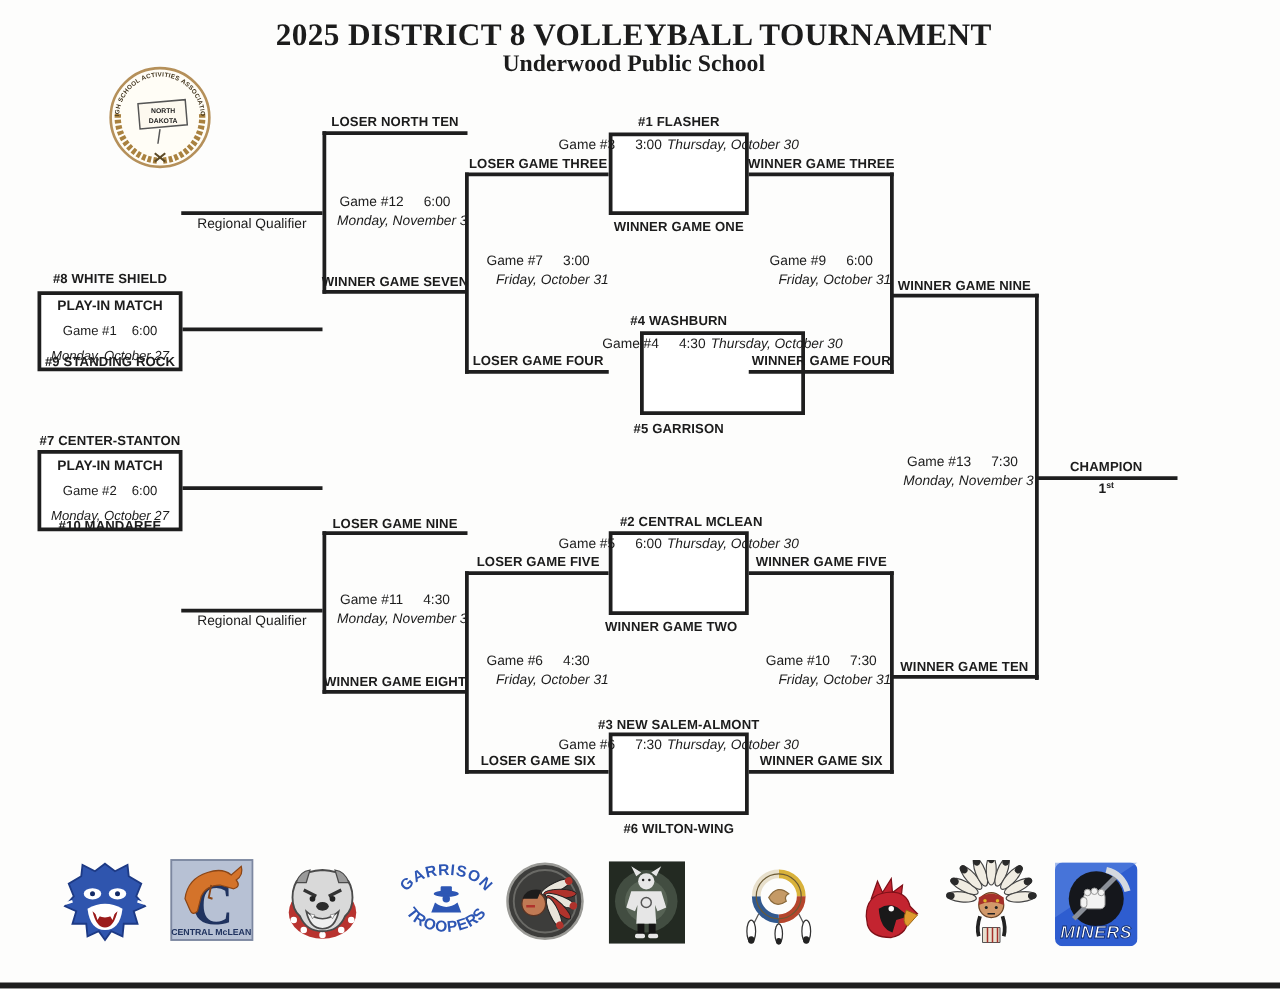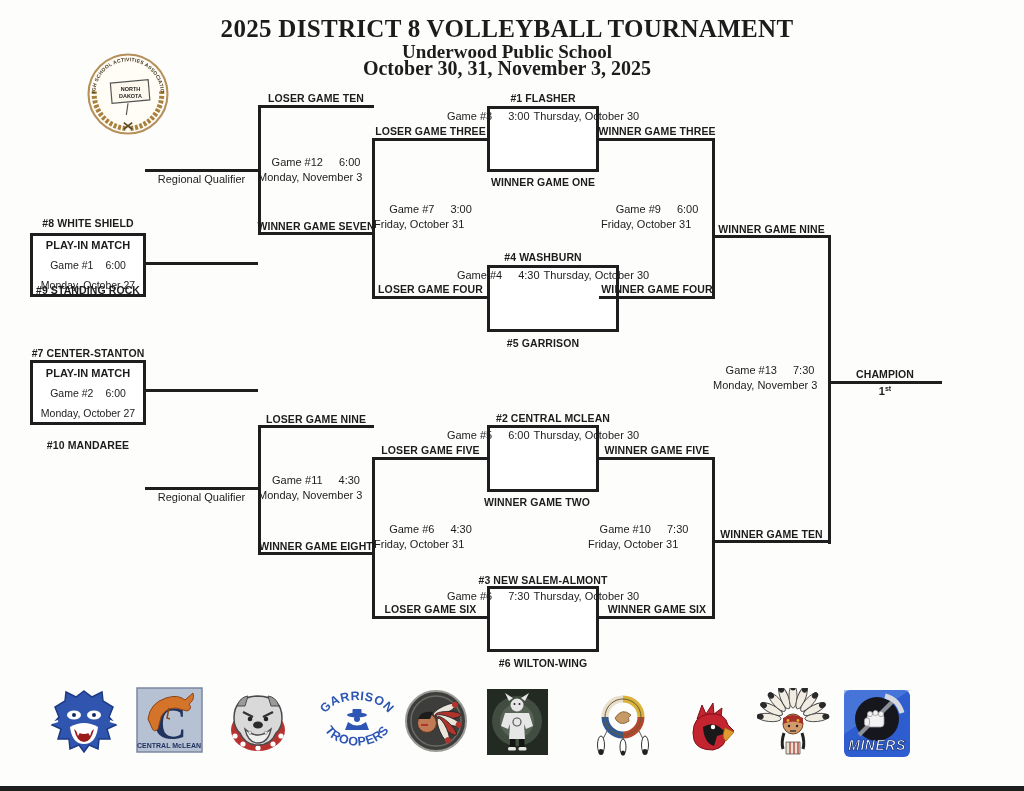--- a/index.html
+++ b/index.html
@@ -2,44 +2,43 @@
 <html><head>
 <meta charset="utf-8">
 <style>
   *{margin:0;padding:0;box-sizing:border-box}
   html,body{background:#ddd}
   #page{position:relative;width:1024px;height:791px;background:#fdfdfc;font-family:"Liberation Sans",sans-serif;color:#1c1c1c;overflow:hidden;margin:0 auto}
   .hline{position:absolute;height:3px;background:#1e1e1e}
   .vline{position:absolute;width:3px;background:#1e1e1e}
   .lbl{position:absolute;font-weight:bold;font-size:10.5px;display:flex;justify-content:center;white-space:nowrap;letter-spacing:.1px}
   .plain{position:absolute;font-weight:normal;font-size:11px;display:flex;justify-content:center;white-space:nowrap}
-  .ginfo{position:absolute;text-align:left;font-size:11px;line-height:15px}
+  .ginfo{position:absolute;text-align:right;font-size:11px;line-height:15px}
   .gl{display:flex;justify-content:center;gap:16px;white-space:nowrap}
-  .dl{white-space:nowrap}
+  .dl{font-style:italic;white-space:nowrap}
   .gbox{position:absolute;border:3px solid #1e1e1e;background:#fff;display:flex;flex-direction:row;justify-content:center;align-items:flex-start;gap:4px;font-size:11px;line-height:14px}
   .pbox{position:absolute;border:3px solid #1e1e1e;background:#fff;display:flex;flex-direction:column;justify-content:center;align-items:center;gap:6px;font-size:10.5px;line-height:14px}
   .pbox .bold{font-weight:bold;font-size:11px}
   .htitle{position:absolute;left:0;width:1014px;text-align:center;font-family:"Liberation Serif",serif;font-weight:bold}
   #t1{top:15px;font-size:25px;letter-spacing:.3px}
   #t2{top:41px;font-size:19px}
   #t3{top:57px;font-size:20px}
   .ticket{position:absolute;left:795px;top:80px;width:142px;height:90px;border:2px solid #2a2a2a;background:#fff;padding:3px 9px;font-size:20px;line-height:28px}
   .ticket .u{text-decoration:underline}
   .logo{position:absolute}
   sup{font-size:7px;vertical-align:super}
   .champ1{position:absolute;font-weight:bold;font-size:11px;display:flex;justify-content:center}
 </style>
 </head>
 <body>
 
 <div id="page">
 
   <div class="htitle" id="t1">2025 DISTRICT 8 VOLLEYBALL TOURNAMENT</div>
   <div class="htitle" id="t2">Underwood Public School</div>
-  <div class="htitle" id="t3">October 30, 31, November 3, 2025</div>
 
   <svg class="logo" style="left:86px;top:50px" width="84" height="88" viewBox="0 0 100 100">
     <circle cx="50" cy="50" r="47" fill="#fffdf6" stroke="#b5905a" stroke-width="2.5"></circle>
     <path d="M 47,91 A 41,41 0 0 1 10,46" stroke="#a9813f" stroke-width="6" stroke-dasharray="3.5 2" fill="none"></path>
     <path d="M 53,91 A 41,41 0 0 0 90,46" stroke="#a9813f" stroke-width="6" stroke-dasharray="3.5 2" fill="none"></path>
     <path d="M 45,92 L 55,84 M 55,92 L 45,84" stroke="#5d4a26" stroke-width="2"></path>
     <path id="sealArc" d="M 11,50 A 39,39 0 1 1 89,50" fill="none"></path>
     <text font-size="6" font-weight="bold" fill="#43361f" letter-spacing=".3" text-anchor="middle">
       <textPath href="#sealArc" startOffset="50%">HIGH SCHOOL ACTIVITIES ASSOCIATION</textPath>
     </text>
@@ -64,24 +63,24 @@
 
   <div class="lbl" style="left:30px;top:347px;width:116px">#7 CENTER-STANTON</div>
   <div class="pbox" style="left:30px;top:360px;width:116px;height:65px">
     <div class="bold">PLAY-IN MATCH</div>
     <div class="gl" style="gap:12px">
         <span>Game #2</span>
         <span>6:00</span>
       </div>
     <div class="dl">Monday, October 27</div>
   </div>
-  <div class="lbl" style="left:30px;top:439px;width:116px">#10 MANDAREE</div>
+  <div class="lbl" style="left:30px;top:415px;width:116px">#10 MANDAREE</div>
   <div class="hline" style="left:146px;top:389px;width:112px"></div>
 
-  <div class="lbl" style="left:258px;top:92px;width:116px">LOSER GAME TEN</div>
+  <div class="lbl" style="left:258px;top:92px;width:116px">LOSER NORTH TEN</div>
   <div class="hline" style="left:258px;top:105px;width:116px"></div>
   <div class="vline" style="left:258px;top:105px;height:130px"></div>
   <div class="hline" style="left:145px;top:169px;width:113px"></div>
   <div class="plain" style="left:145px;top:173px;width:113px">Regional Qualifier</div>
   <div class="ginfo" style="left:258px;top:155px;width:116px">
     <div class="gl">
         <span>Game #12</span>
         <span>6:00</span>
       </div>
     <div class="dl">Monday, November 3</div>
@@ -105,21 +104,21 @@
   <div class="gbox" style="left:487px;top:106px;width:112px;height:66px">
     <div class="gl">
         <span>Game #3</span>
         <span>3:00</span>
       </div>
     <div class="dl">Thursday, October 30</div>
   </div>
   <div class="lbl" style="left:487px;top:176px;width:112px">WINNER GAME ONE</div>
 
   <div class="lbl" style="left:487px;top:251px;width:112px">#4 WASHBURN</div>
-  <div class="gbox" style="left:487px;top:265px;width:132px;height:67px">
+  <div class="gbox" style="left:512px;top:265px;width:132px;height:67px">
     <div class="gl">
         <span>Game #4</span>
         <span>4:30</span>
       </div>
     <div class="dl">Thursday, October 30</div>
   </div>
   <div class="lbl" style="left:487px;top:337px;width:112px">#5 GARRISON</div>
 
   <div class="lbl" style="left:601px;top:125px;width:112px">WINNER GAME THREE</div>
   <div class="hline" style="left:599px;top:138px;width:116px"></div>
@@ -194,21 +193,21 @@
         <span>Game #6</span>
         <span>7:30</span>
       </div>
     <div class="dl">Thursday, October 30</div>
   </div>
   <div class="lbl" style="left:487px;top:657px;width:112px">#6 WILTON-WING</div>
 
   <div class="lbl" style="left:601px;top:444px;width:112px">WINNER GAME FIVE</div>
   <div class="hline" style="left:599px;top:457px;width:116px"></div>
   <div class="vline" style="left:712px;top:457px;height:162px"></div>
-  <div class="ginfo" style="left:588px;top:522px;width:112px">
+  <div class="ginfo" style="left:601px;top:522px;width:112px">
     <div class="gl">
         <span>Game #10</span>
         <span>7:30</span>
       </div>
     <div class="dl">Friday, October 31</div>
   </div>
   <div class="lbl" style="left:601px;top:603px;width:112px">WINNER GAME SIX</div>
   <div class="hline" style="left:599px;top:616px;width:116px"></div>
   <div class="lbl" style="left:715px;top:528px;width:113px">WINNER GAME TEN</div>
   <div class="hline" style="left:712px;top:540px;width:119px"></div>

